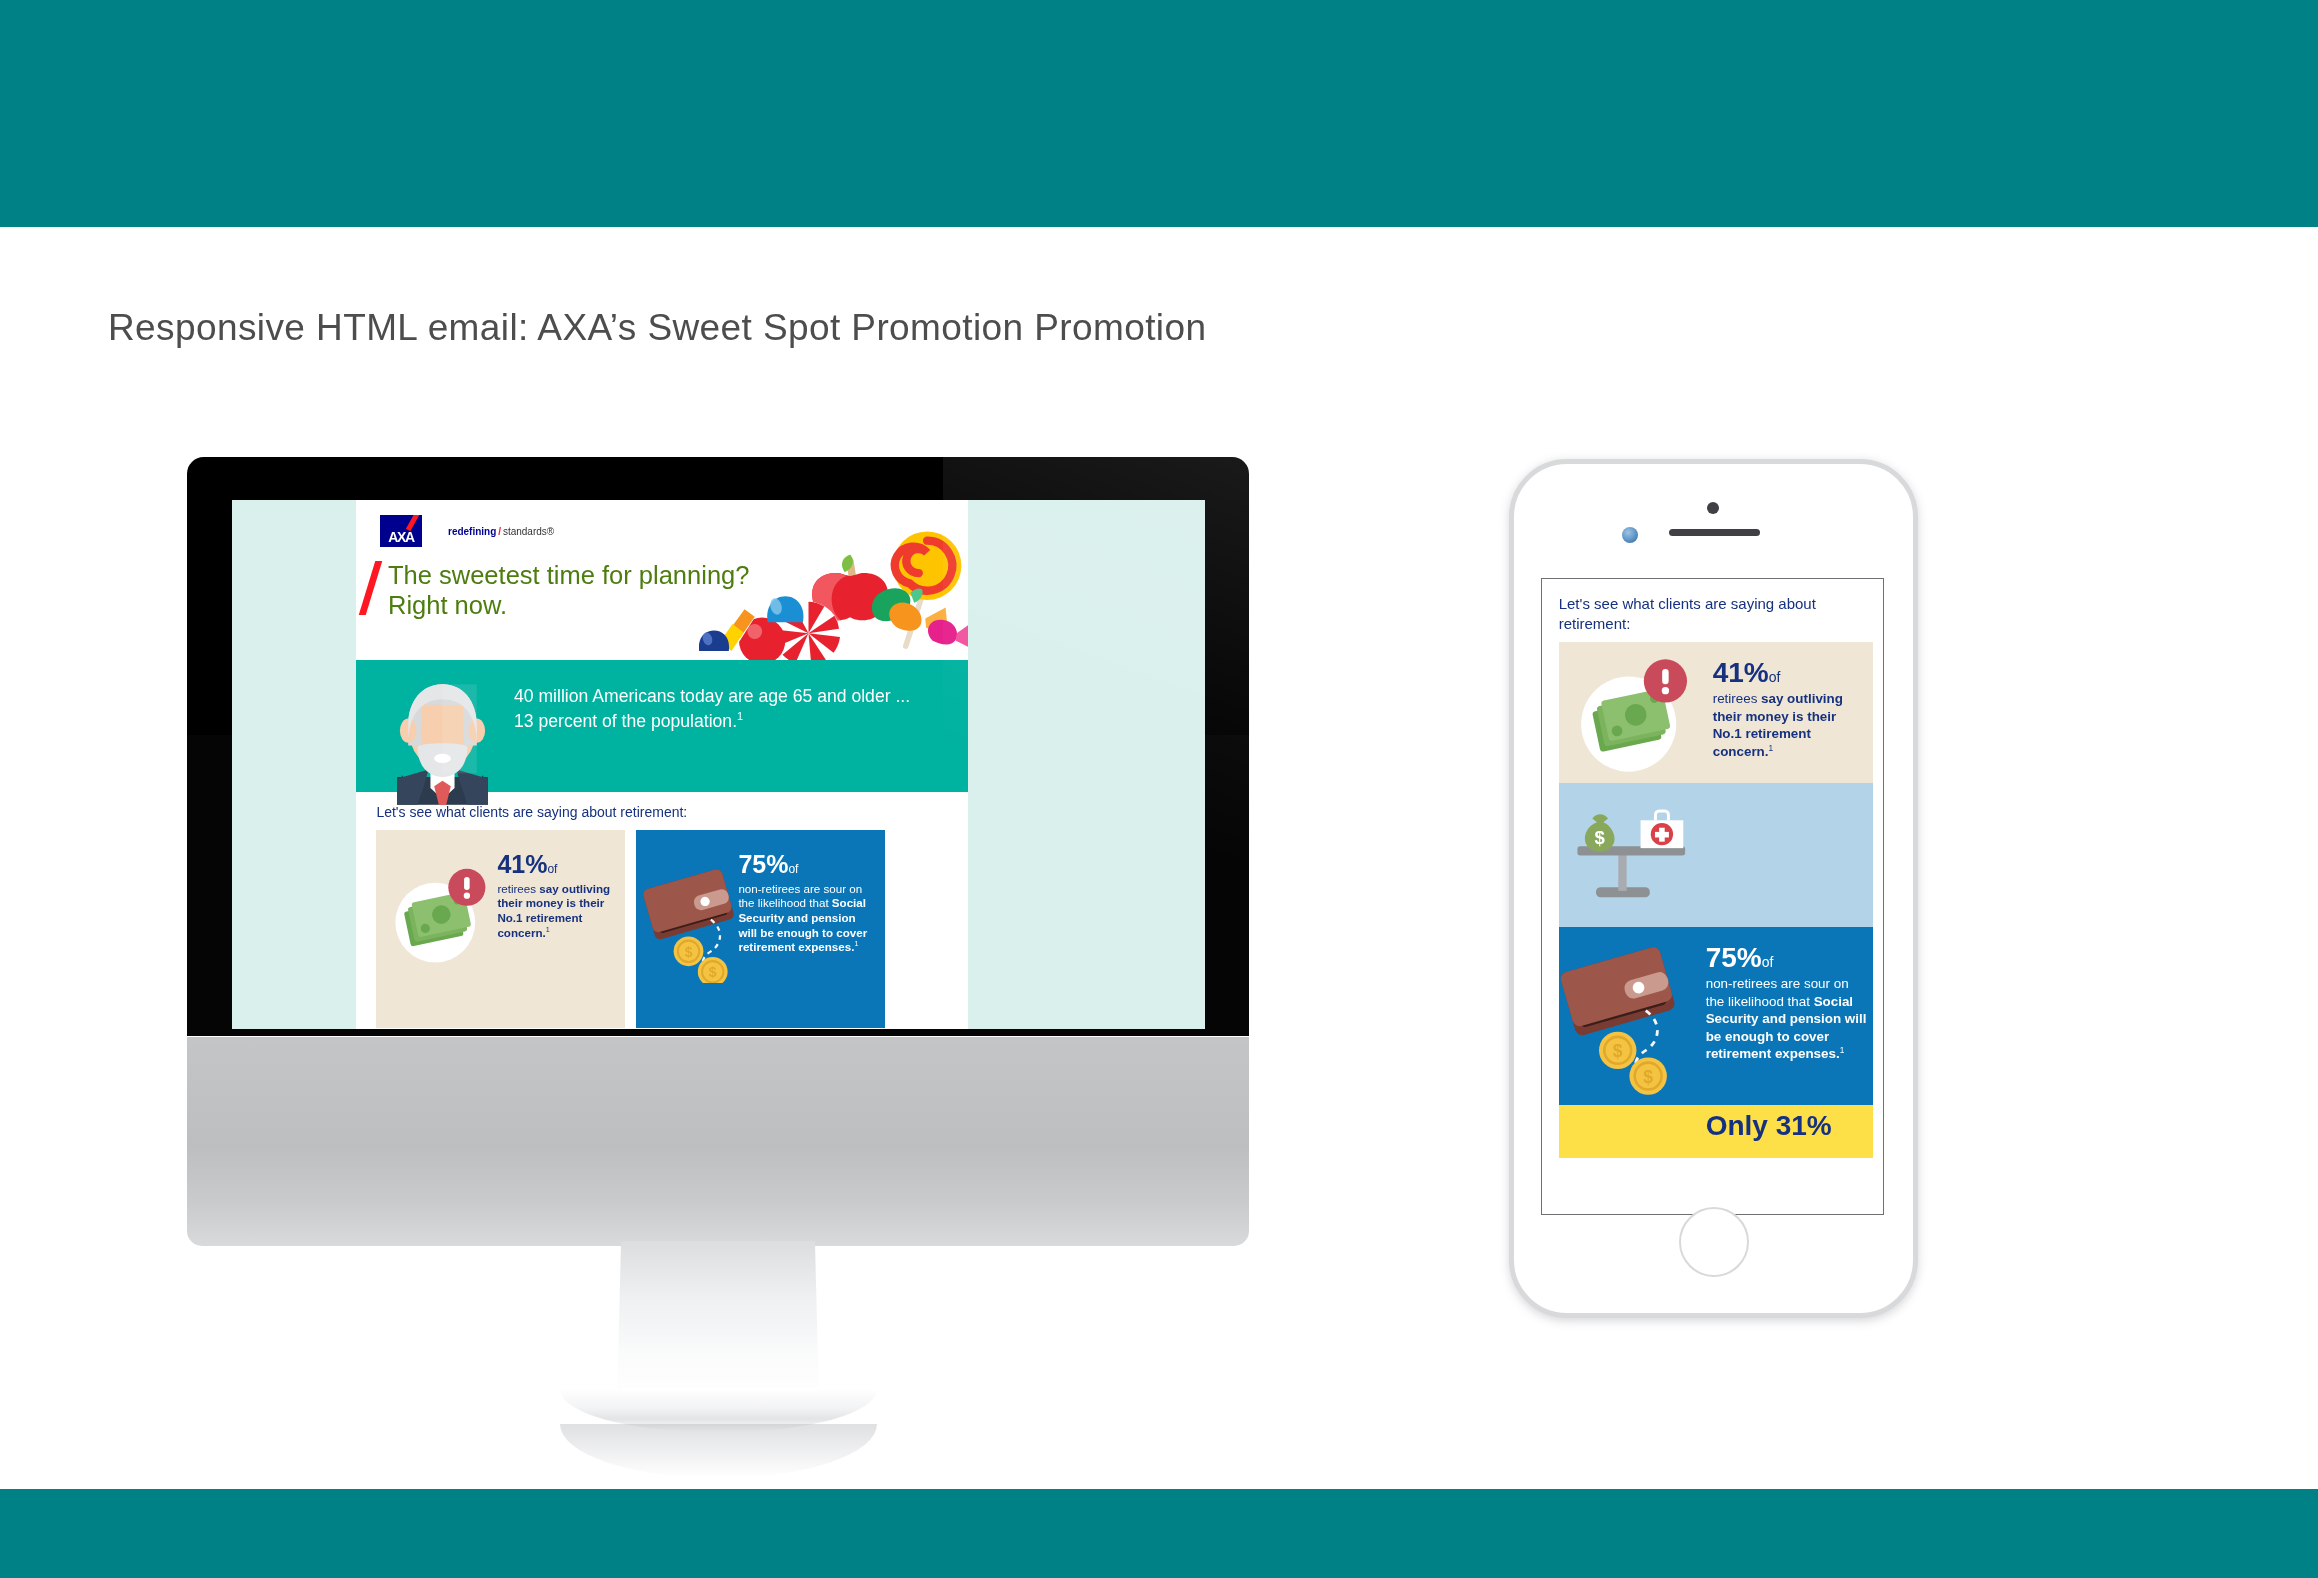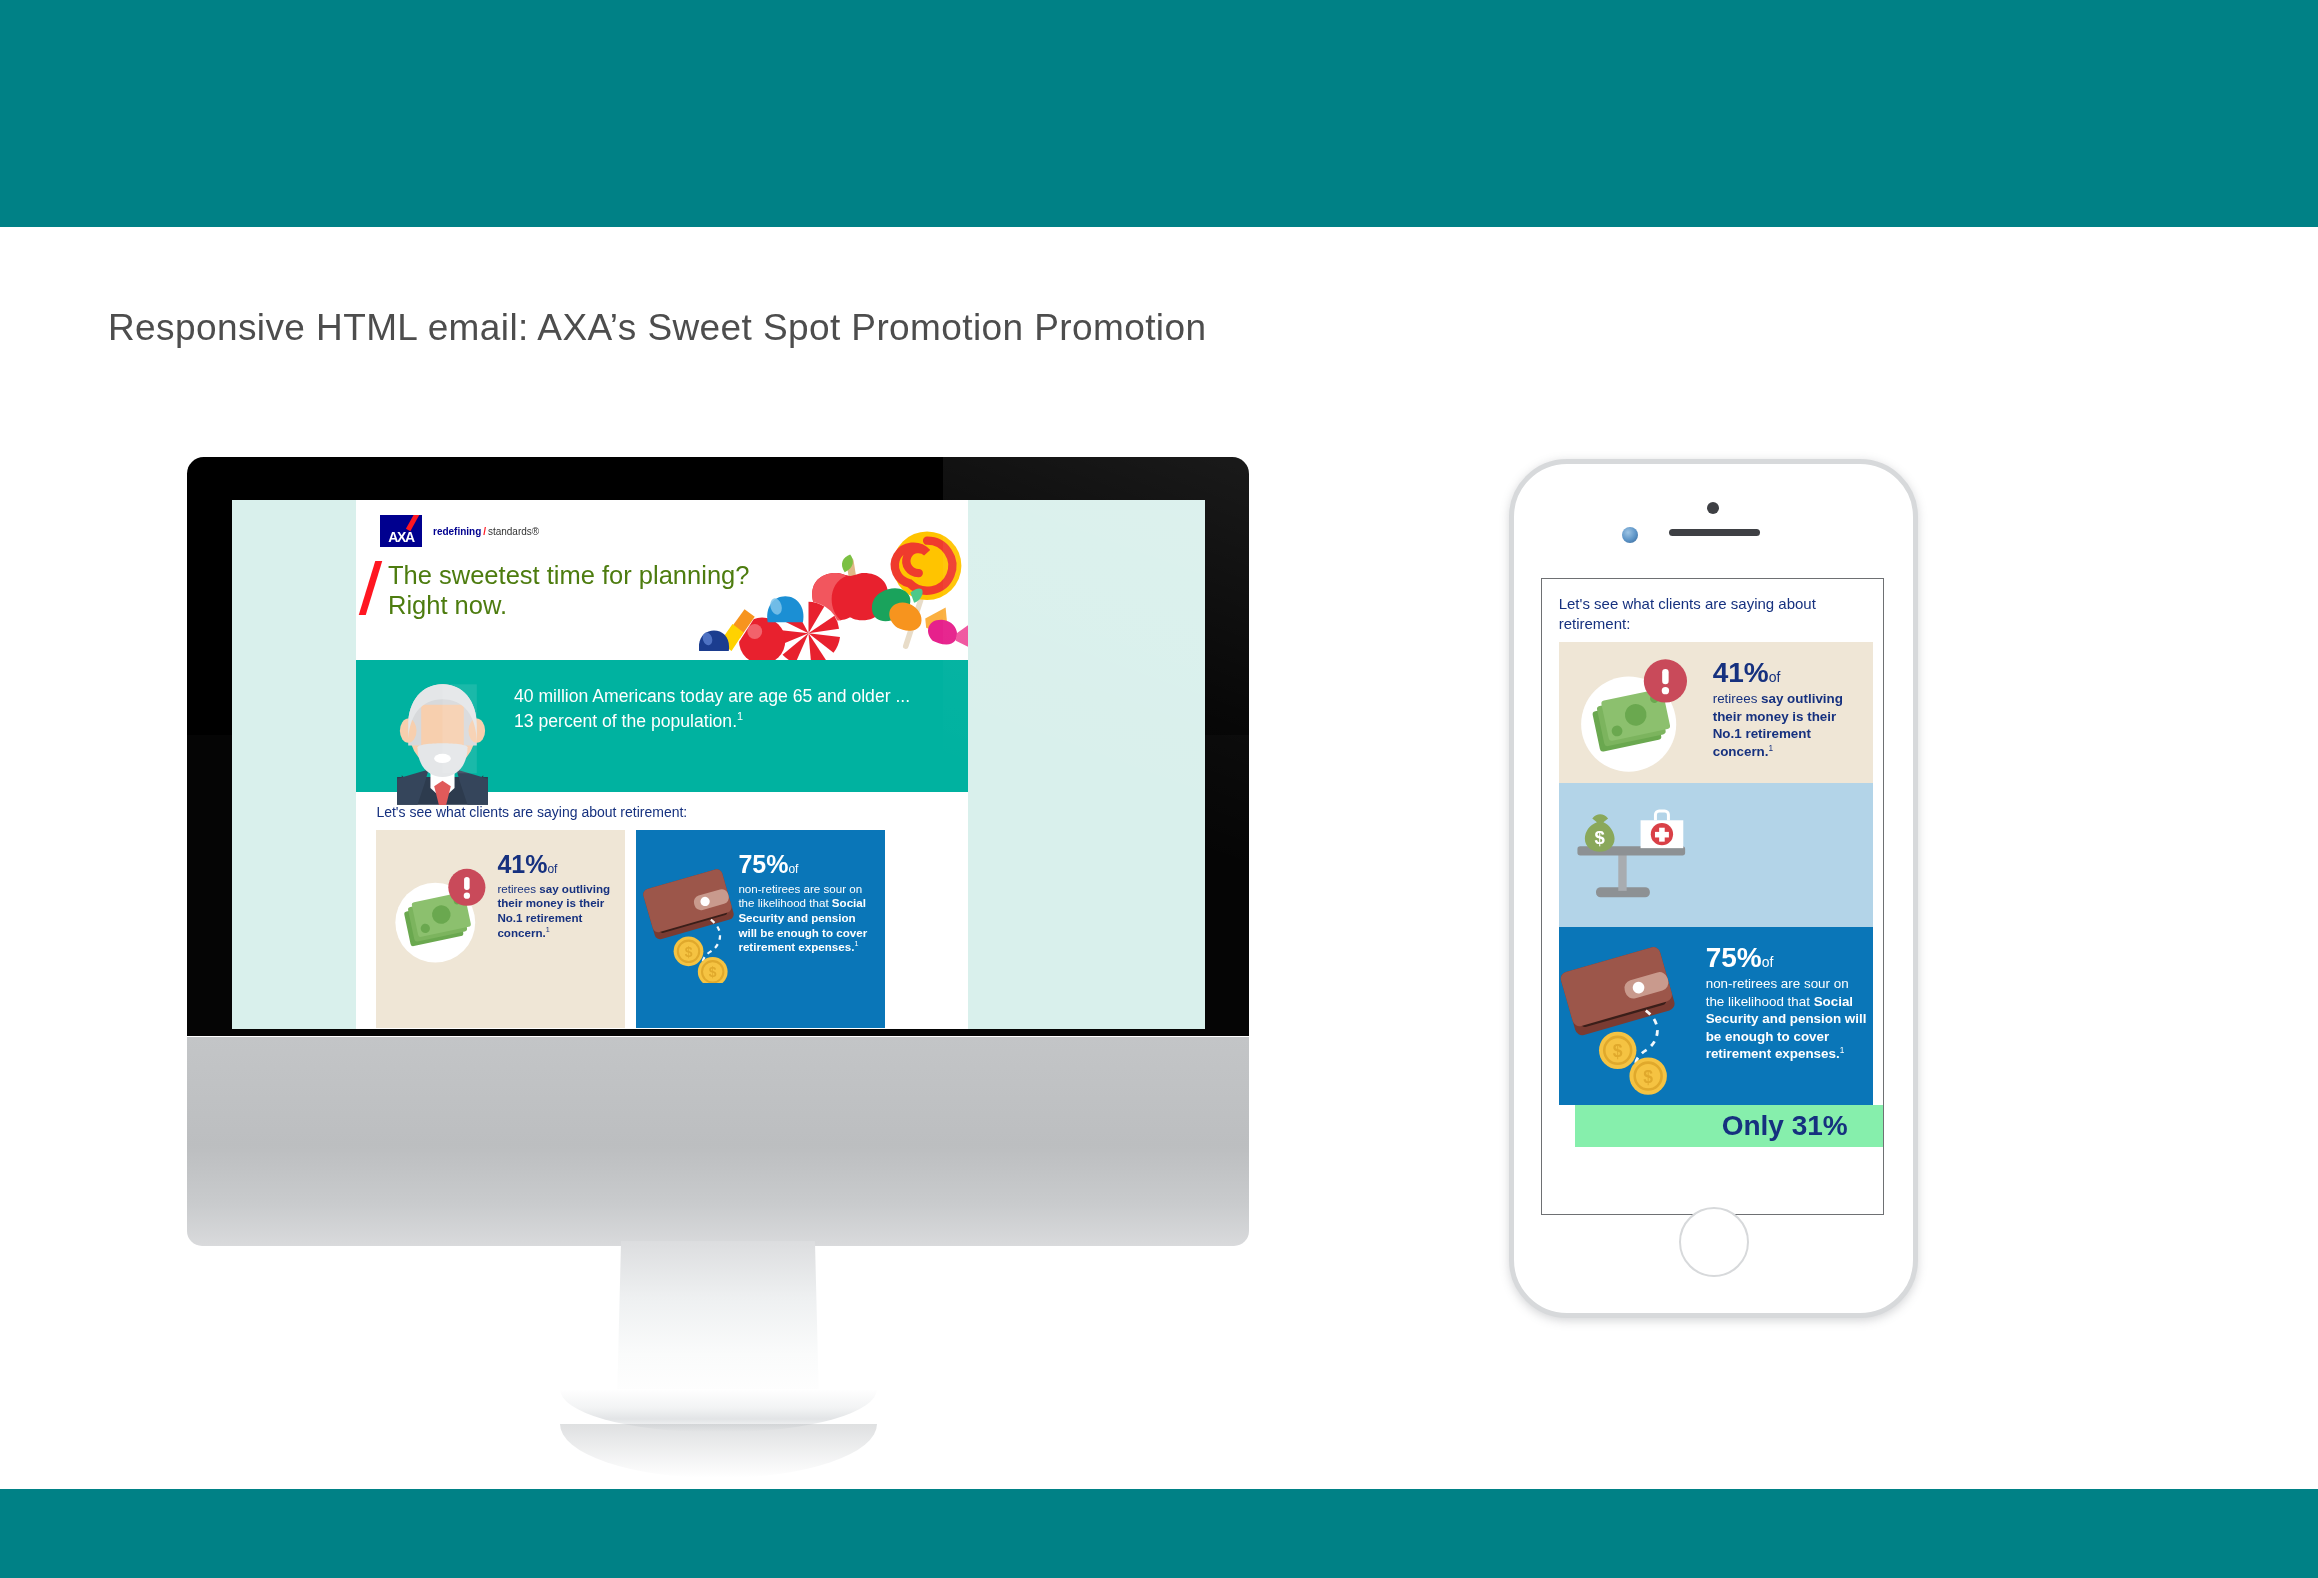--- a/index.html
+++ b/index.html
@@ -53,21 +53,21 @@
   #monitor-shadow{
     position:absolute;left:373px;top:967px;width:317px;height:54px;
     background:linear-gradient(180deg,rgba(160,164,168,.34) 0%,rgba(255,255,255,0) 100%);
     border-radius:0 0 50% 50%/0 0 100% 100%;
   }
 
   
   #desk-email{
     position:absolute;left:124px;top:0;width:612px;height:529px;background:#ffffff;
   }
-  #desk-logo-row{position:absolute;left:24px;top:15px;display:flex;align-items:center;gap:11px;}
+  #desk-logo-row{position:absolute;left:24px;top:15px;display:flex;align-items:center;gap:26px;}
   .axa-mark{
     position:relative;width:42px;height:32px;background:#00008f;overflow:hidden;flex:none;
   }
   .axa-mark .slash{
     position:absolute;right:0.9px;top:-4.6px;width:4.6px;height:24px;background:#ff1721;
     transform:rotate(29deg);transform-origin:top right;
   }
   .axa-mark .letters{
     position:absolute;left:0;right:0;bottom:1.9px;text-align:center;color:#fff;
     font-size:14px;font-weight:bold;letter-spacing:-1.4px;font-family:"Liberation Sans",sans-serif;
@@ -128,21 +128,21 @@
   }
   #phone-subhead{
     position:absolute;left:16.7px;top:15px;width:278px;color:#16317f;
     font-size:15px;line-height:1.3;
   }
   #phone-cards{position:absolute;left:16.7px;top:63px;width:314px;}
   .ph-card{position:relative;width:314px;overflow:hidden;}
   #ph-card-1{height:141px;background:#efe6d6;}
   #ph-card-2{height:144px;background:#b3d4e8;}
   #ph-card-3{height:178px;background:#0a76b8;}
-  #ph-card-4{height:42px;background:#86efac;margin-left:16px;}
+  #ph-card-4{height:53px;background:#fde047;}
   .ph-stat{position:absolute;top:16.7px;}
   .ph-stat .pct{font-size:28px;font-weight:bold;line-height:1;}
   .ph-stat .of{font-size:14px;font-weight:normal;}
   .ph-stat .body{font-size:13.4px;line-height:1.3;margin-top:3.7px;}
   .ph-stat .body b{font-weight:bold;}
   #ph-card-1 .ph-stat{left:154px;width:148px;color:#16317f;}
   #ph-card-2 .ph-stat{left:147px;width:160px;color:#16317f;}
   #ph-card-3 .ph-stat{left:147px;width:163px;color:#ffffff;}
   #ph-card-4 .ph-stat{left:147px;width:163px;color:#16317f;top:7.4px;}
   #ph-card-4 .pct{font-size:28px;font-weight:bold;}

